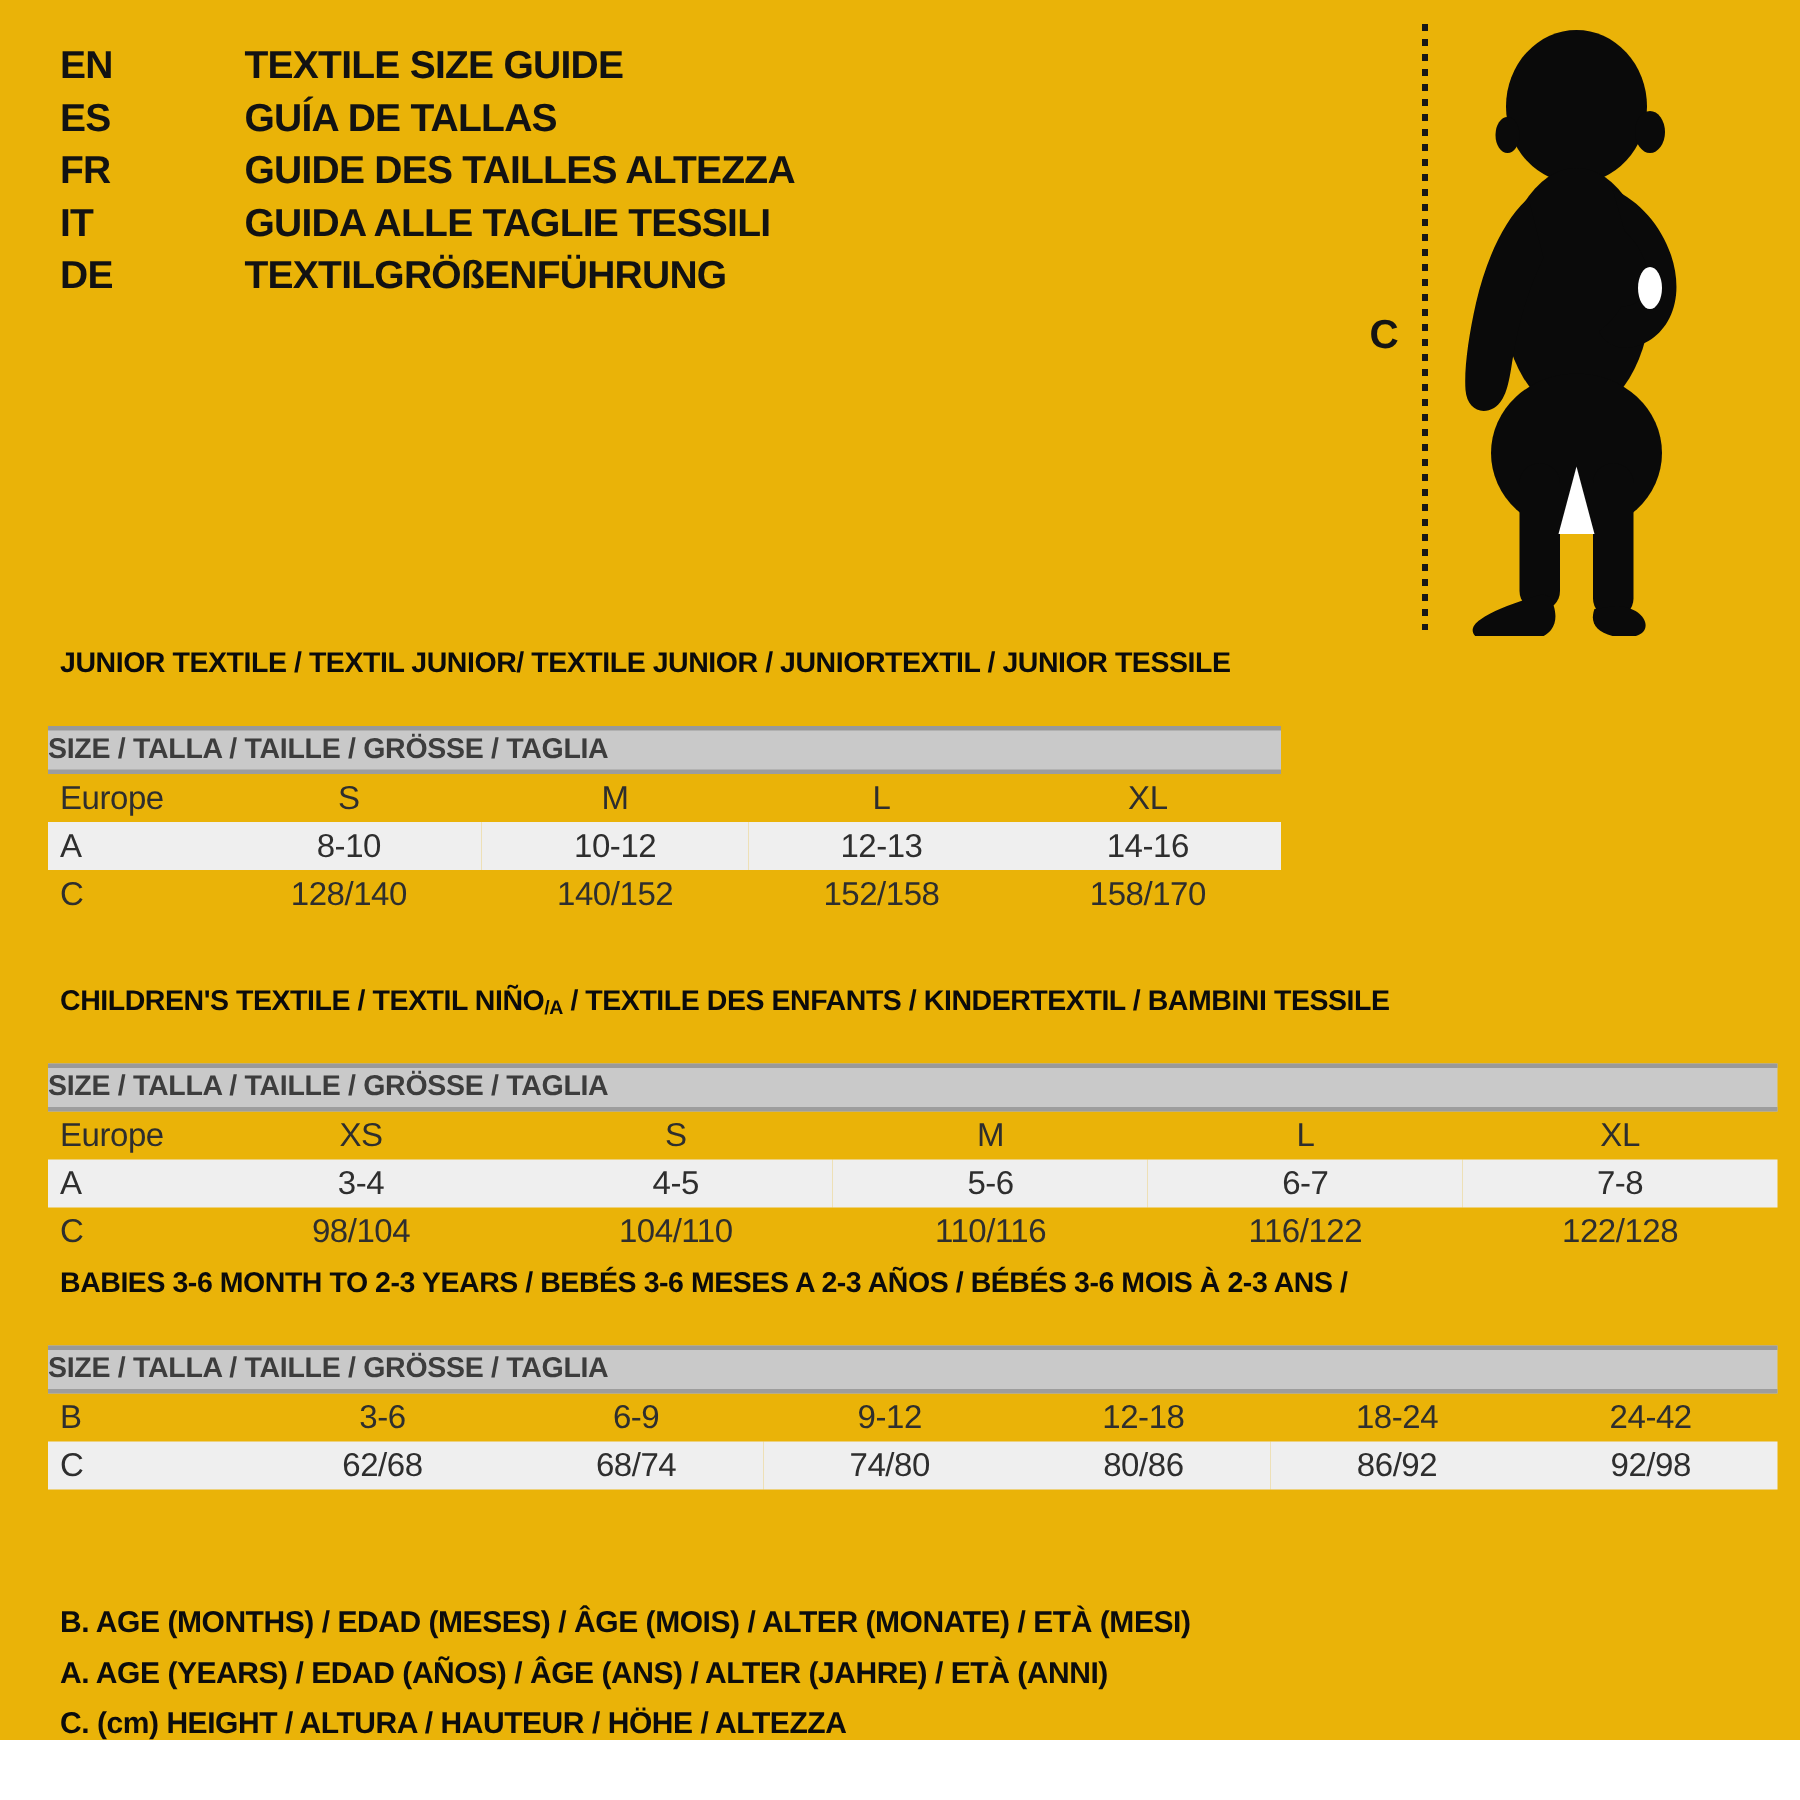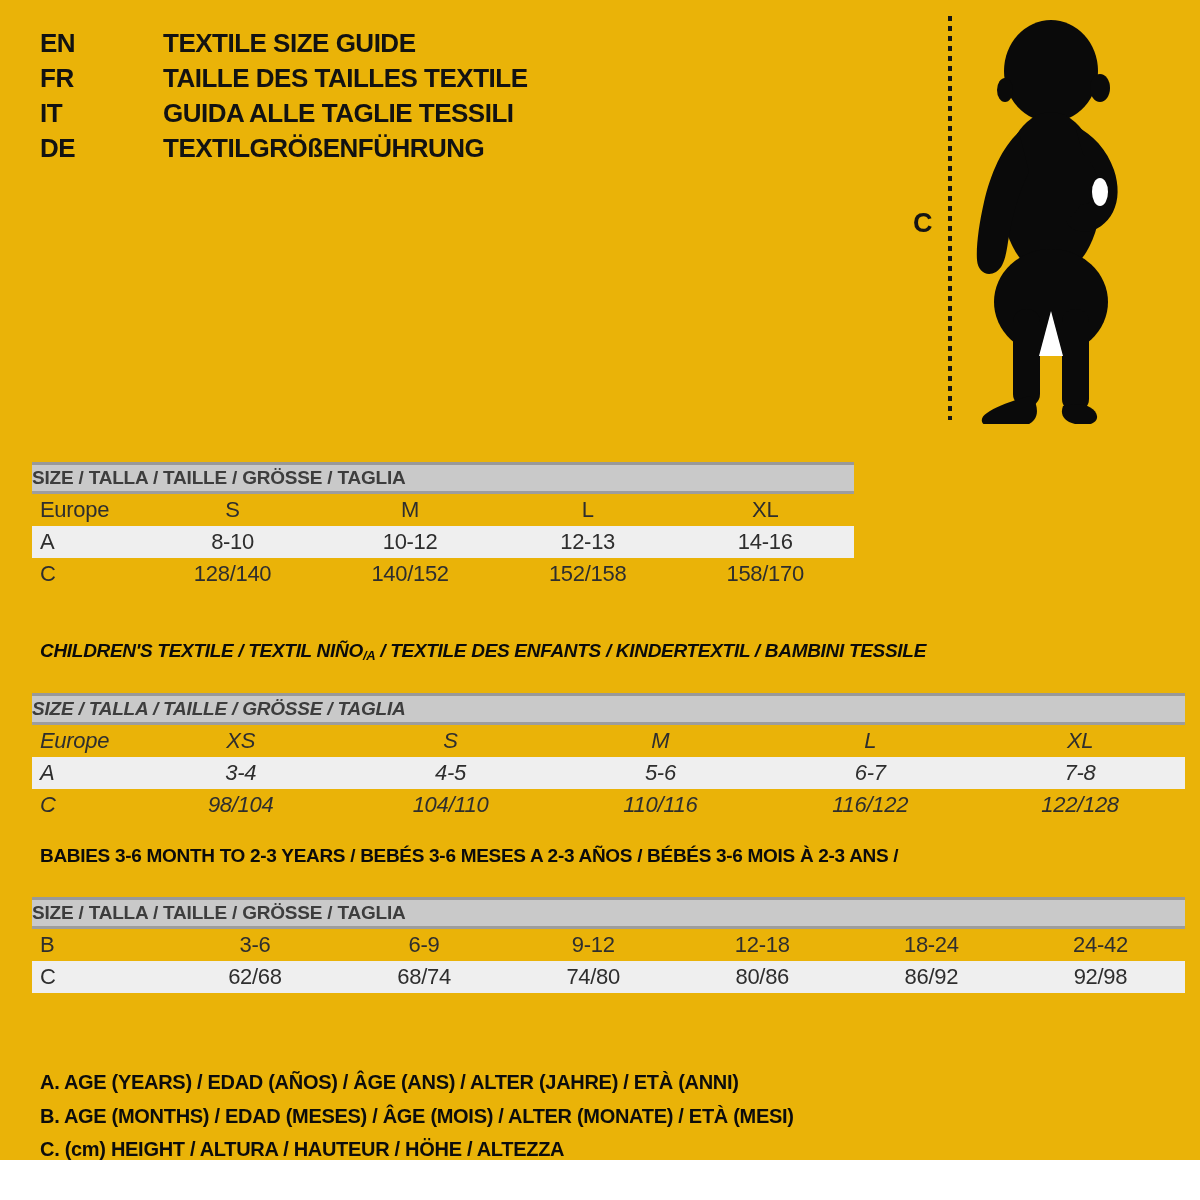--- a/index.html
+++ b/index.html
@@ -16,21 +16,21 @@
   .figure{position:absolute;left:905px;top:12px;width:250px;height:414px;}
   .figure-c{position:absolute;left:8px;top:196px;font-size:27px;font-weight:bold;color:#141414;}
   .dash-line{
     position:absolute;left:43px;top:4px;width:4px;height:404px;
     background:repeating-linear-gradient(to bottom,#161616 0 5px,transparent 5px 10px);
   }
   .figure svg{position:absolute;left:58px;top:2px;}
   
   .tbl-sec{position:absolute;left:32px;}
   .sec-junior{top:432px;width:822px;}
-  .sec-children{top:640px;width:1153px;font-style:italic;}
+  .sec-children{top:657px;width:1153px;}
   .sec-babies{top:840px;width:1153px;}
   .sec-title{
     margin:0 0 0 8px;font-size:19px;line-height:22px;font-weight:bold;
     letter-spacing:-0.3px;color:#0b0b0b;white-space:nowrap;
   }
   .sec-babies .sec-title{line-height:31px;}
   .title-sub{font-size:13px;vertical-align:-3px;}
   .band{
     height:26px;line-height:26px;background:#c9c9c9;
     border-top:3px solid #999;border-bottom:3px solid #9d9d9d;
@@ -50,22 +50,26 @@
 <body>
 
 <div class="canvas">
 
   <div class="lang-block">
     <div class="lang-row">
       <span class="lang-code">EN</span>
       <span class="lang-label">TEXTILE SIZE GUIDE</span>
     </div>
     <div class="lang-row">
+      <span class="lang-code">ES</span>
+      <span class="lang-label">GUÍA DE TALLAS</span>
+    </div>
+    <div class="lang-row">
       <span class="lang-code">FR</span>
-      <span class="lang-label">TAILLE DES TAILLES TEXTILE</span>
+      <span class="lang-label">GUIDE DES TAILLES ALTEZZA</span>
     </div>
     <div class="lang-row">
       <span class="lang-code">IT</span>
       <span class="lang-label">GUIDA ALLE TAGLIE TESSILI</span>
     </div>
     <div class="lang-row">
       <span class="lang-code">DE</span>
       <span class="lang-label">TEXTILGRÖßENFÜHRUNG</span>
     </div>
   </div>
@@ -88,20 +92,21 @@
         <path d="M100,392 C97,400 100,407 112,410 C125,413 135,409 134,402 C133,395 124,390 114,390 Z"></path>
       </g>
       <g fill="#ffffff">
         <ellipse cx="137" cy="178" rx="8" ry="14"></ellipse>
         <path d="M76,342 L88,297 L100,342 Z"></path>
       </g>
     </svg>
   </div>
 
   <section class="tbl-sec sec-junior">
+    <h2 class="sec-title">JUNIOR TEXTILE / TEXTIL JUNIOR/ TEXTILE JUNIOR / JUNIORTEXTIL / JUNIOR TESSILE</h2>
     <div class="band mt-j">
       <span>SIZE / TALLA / TAILLE / GRÖSSE / TAGLIA</span>
     </div>
     <table>
       <colgroup>
           <col style="width:13.6%">
           <col style="width:21.6%">
           <col style="width:21.6%">
           <col style="width:21.6%">
           <col style="width:21.6%">
@@ -209,18 +214,18 @@
         <td>74/80</td>
         <td>80/86</td>
         <td>86/92</td>
         <td>92/98</td>
       </tr>
     </tbody>
       </table>
   </section>
 
   <div class="legend">
+    <div class="legend-line">B. AGE (MONTHS) / EDAD (MESES) / ÂGE (MOIS) / ALTER (MONATE) / ETÀ (MESI)</div>
     <div class="legend-line">A. AGE (YEARS) / EDAD (AÑOS) / ÂGE (ANS) / ALTER (JAHRE) / ETÀ (ANNI)</div>
-    <div class="legend-line">B. AGE (MONTHS) / EDAD (MESES) / ÂGE (MOIS) / ALTER (MONATE) / ETÀ (MESI)</div>
     <div class="legend-line">C. (cm) HEIGHT / ALTURA / HAUTEUR / HÖHE / ALTEZZA</div>
   </div>
 
 </div>
 
 </body></html>

